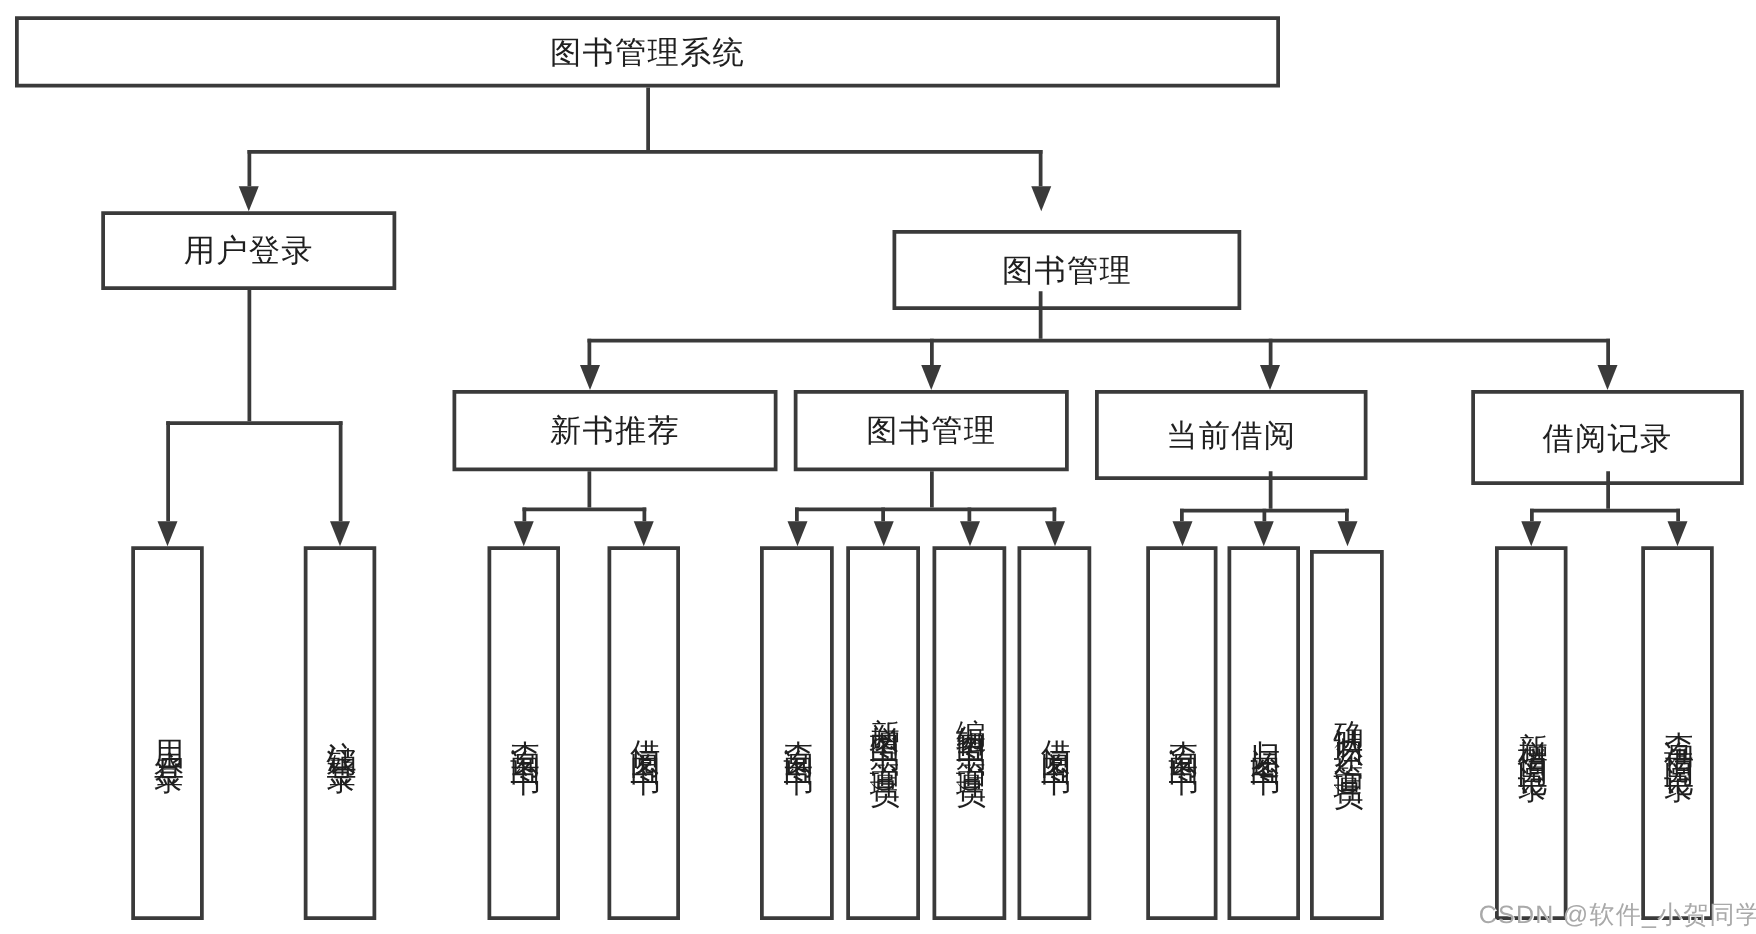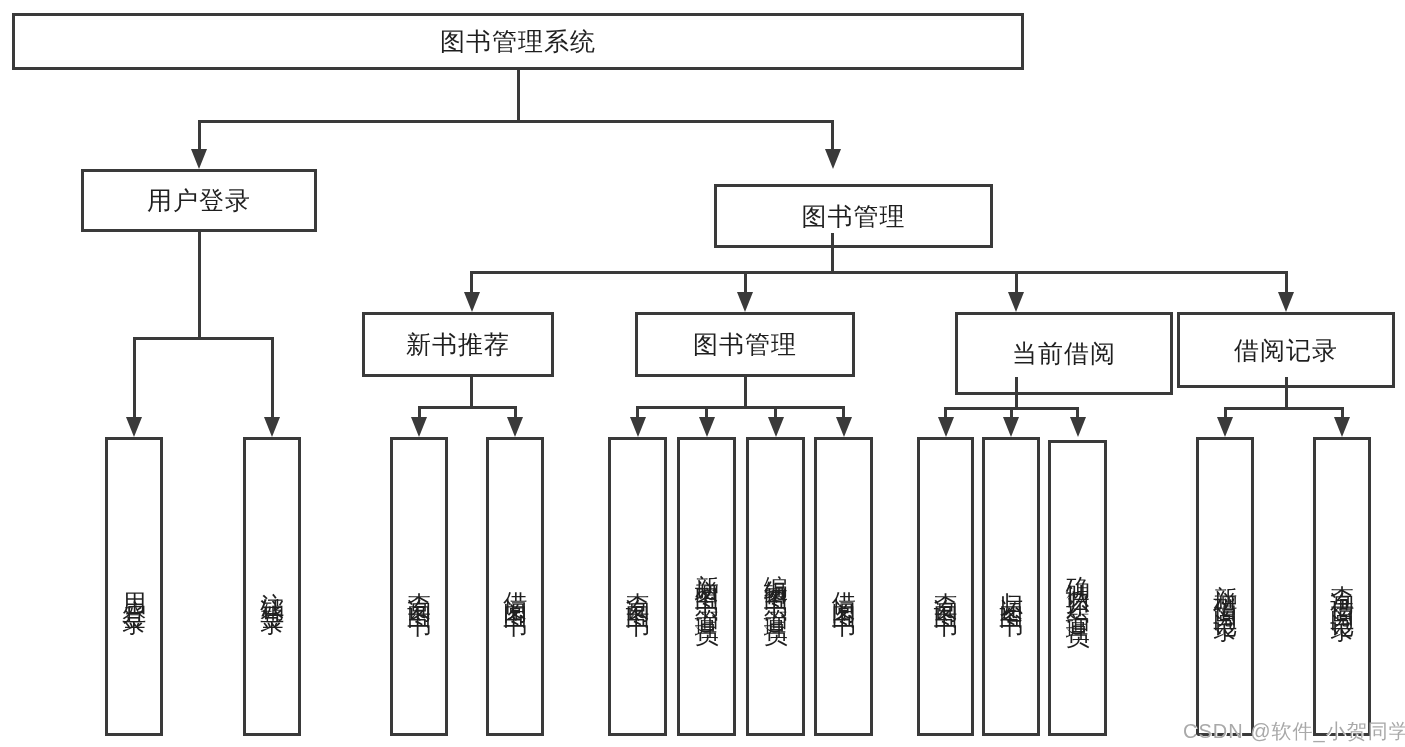--- a/index.html
+++ b/index.html
@@ -36,23 +36,23 @@
 </head>
 <body>
 
 <div class="stage">
 
   <div class="box hbox" style="left:12px;top:13px;width:1012px;height:57px">图书管理系统</div>
 
   <div class="box hbox" style="left:81px;top:169px;width:236px;height:63px">用户登录</div>
   <div class="box hbox" style="left:714px;top:184px;width:279px;height:64px">图书管理</div>
 
-  <div class="box hbox" style="left:362px;top:312px;width:192px;height:65px">新书推荐</div>
+  <div class="box hbox" style="left:362px;top:312px;width:260px;height:65px">新书推荐</div>
   <div class="box hbox" style="left:635px;top:312px;width:220px;height:65px">图书管理</div>
-  <div class="box hbox" style="left:955px;top:312px;width:218px;height:83px">当前借阅</div>
+  <div class="box hbox" style="left:876px;top:312px;width:218px;height:72px">当前借阅</div>
   <div class="box hbox" style="left:1177px;top:312px;width:218px;height:76px">借阅记录</div>
 
   <div class="box vbox" style="left:105px;top:437px;width:58px;height:299px">用户登录</div>
   <div class="box vbox" style="left:243px;top:437px;width:58px;height:299px">注销登录</div>
 
   <div class="box vbox" style="left:390px;top:437px;width:58px;height:299px">查询图书</div>
   <div class="box vbox" style="left:486px;top:437px;width:58px;height:299px">借阅图书</div>
 
   <div class="box vbox" style="left:608px;top:437px;width:59px;height:299px">查询图书</div>
   <div class="box vbox" style="left:677px;top:437px;width:59px;height:299px">新增图书（管理员）</div>

